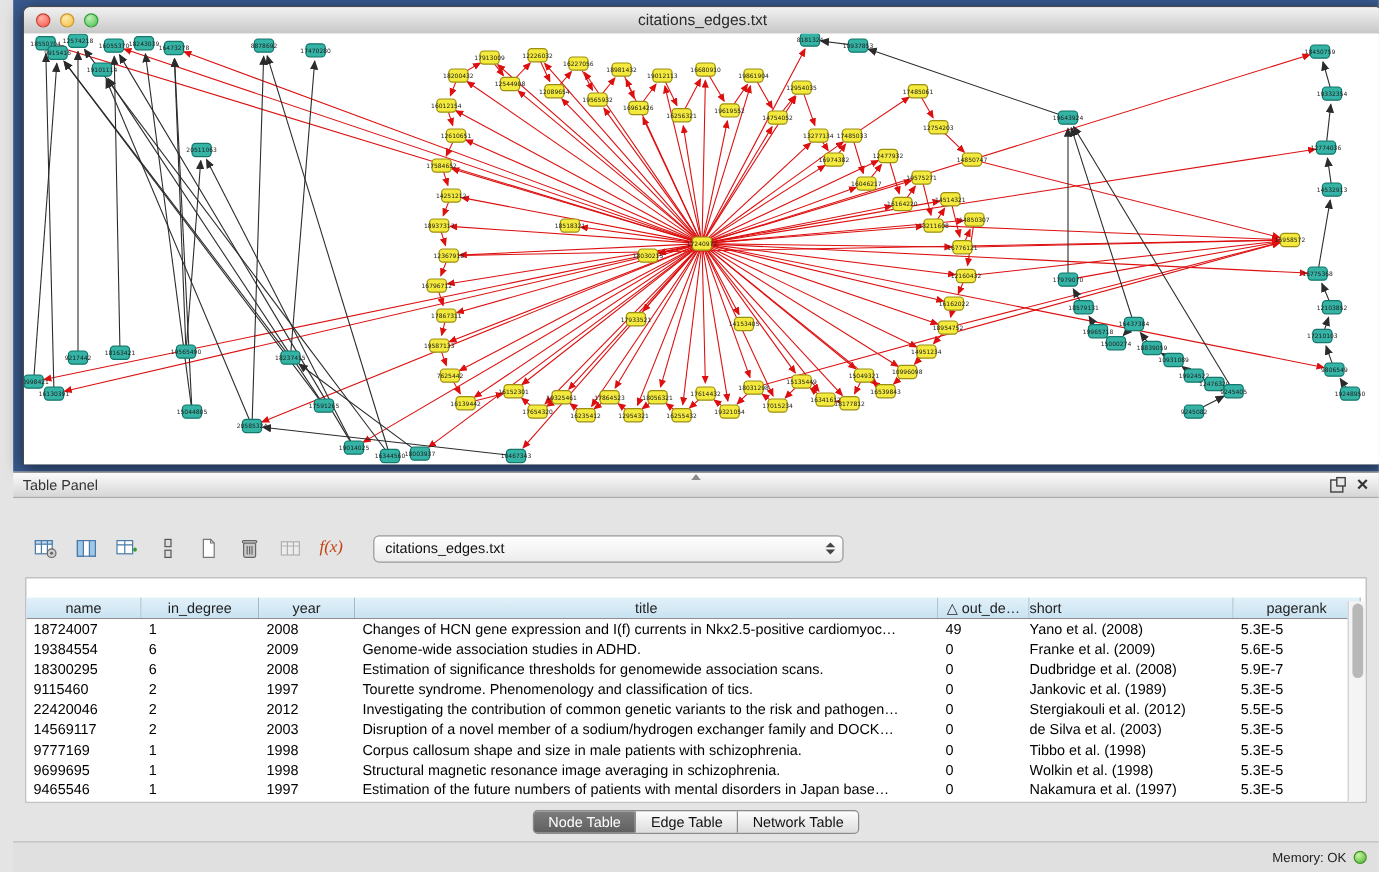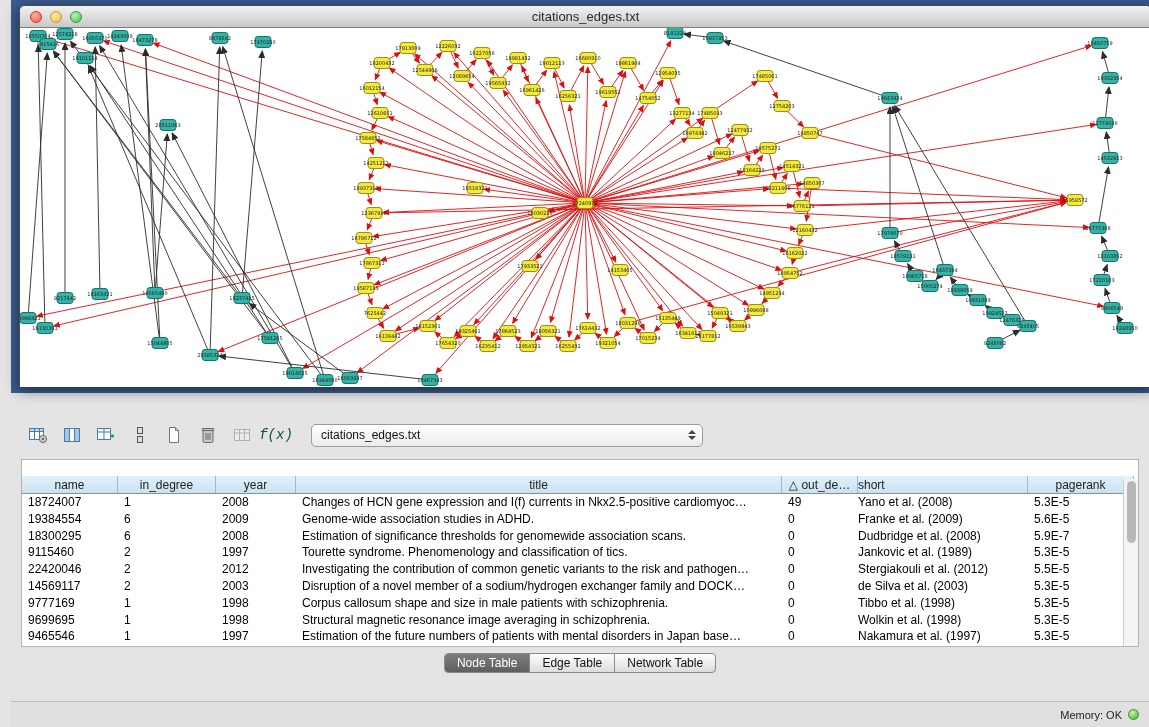--- a/index.html
+++ b/index.html
@@ -45,21 +45,21 @@
     width:0; height:0; border-left:4px solid transparent; border-right:4px solid transparent;
     border-bottom:5px solid #8a8a8a; }
   .float-ic { width:14px; height:14px; }
   .close-ic { font-size:13px; font-weight:bold; color:#333; line-height:14px; cursor:default; }
 
   
   .panel { flex:1; background:#e4e4e4; display:flex; flex-direction:column; }
   .toolbar { margin-top:26px; height:32px; display:flex; align-items:center; padding:0 12px; gap:4px; }
   .tbtn { width:30px; height:28px; border:none; background:transparent; padding:0;
     display:flex; align-items:center; justify-content:center; }
-  .fx { font-family:Liberation Mono, monospace; font-style:italic; font-size:14px; color:#14532d; }
+  .fx { font-family:Liberation Serif, serif; font-style:italic; font-size:14px; color:#c2410c; }
   .combo {
     margin-left:16px; width:392px; height:23px; border:1px solid #9b9b9b; border-radius:5px;
     background:linear-gradient(#ffffff,#ececec); display:flex; align-items:center;
     padding-left:9px; font-size:12px; color:#111; position:relative;
   }
   .combo-arrows { position:absolute; right:6px; top:0; height:100%; display:flex;
     flex-direction:column; justify-content:center; gap:2px; }
   .combo-arrows i { display:block; width:0; height:0; border-left:4px solid transparent; border-right:4px solid transparent; }
   .combo-arrows .up { border-bottom:4px solid #444; }
   .combo-arrows .dn { border-top:4px solid #444; }
@@ -771,20 +771,30 @@
             </g>
             <g>
               <rect x="322" y="344.5" width="16" height="11" rx="3" fill="#35b4a6" stroke="#13776b"></rect>
               <text x="330" y="352" text-anchor="middle" font-size="5" fill="#222">18003937</text>
             </g>
           </svg>
       </div>
     </div>
   </div>
 
+  <div class="tp-header">
+    <span class="grip"></span>
+    <span class="tp-title">Table Panel</span>
+    <span class="flexsp"></span>
+    <svg class="float-ic" viewBox="0 0 14 14">
+      <rect x="1" y="3" width="10" height="10" fill="none" stroke="#444" stroke-width="1.2"></rect>
+      <rect x="6" y="1" width="7" height="7" fill="#e8e8e8" stroke="#444" stroke-width="1.2"></rect>
+    </svg>
+    <span class="close-ic">✕</span>
+  </div>
 
   <div class="panel">
     <div class="toolbar">
       <button class="tbtn">
         <svg width="20" height="20" viewBox="0 0 20 20">
           <rect x="1.5" y="3.5" width="14" height="11" fill="#fff" stroke="#4a7aa8"></rect>
           <rect x="1.5" y="3.5" width="14" height="3" fill="#bcd7ee" stroke="#4a7aa8"></rect>
           <line x1="6.5" y1="3.5" x2="6.5" y2="14.5" stroke="#4a7aa8"></line>
           <line x1="11.5" y1="3.5" x2="11.5" y2="14.5" stroke="#4a7aa8"></line>
           <circle cx="15" cy="14" r="3.6" fill="#cfcfcf" stroke="#666"></circle>

